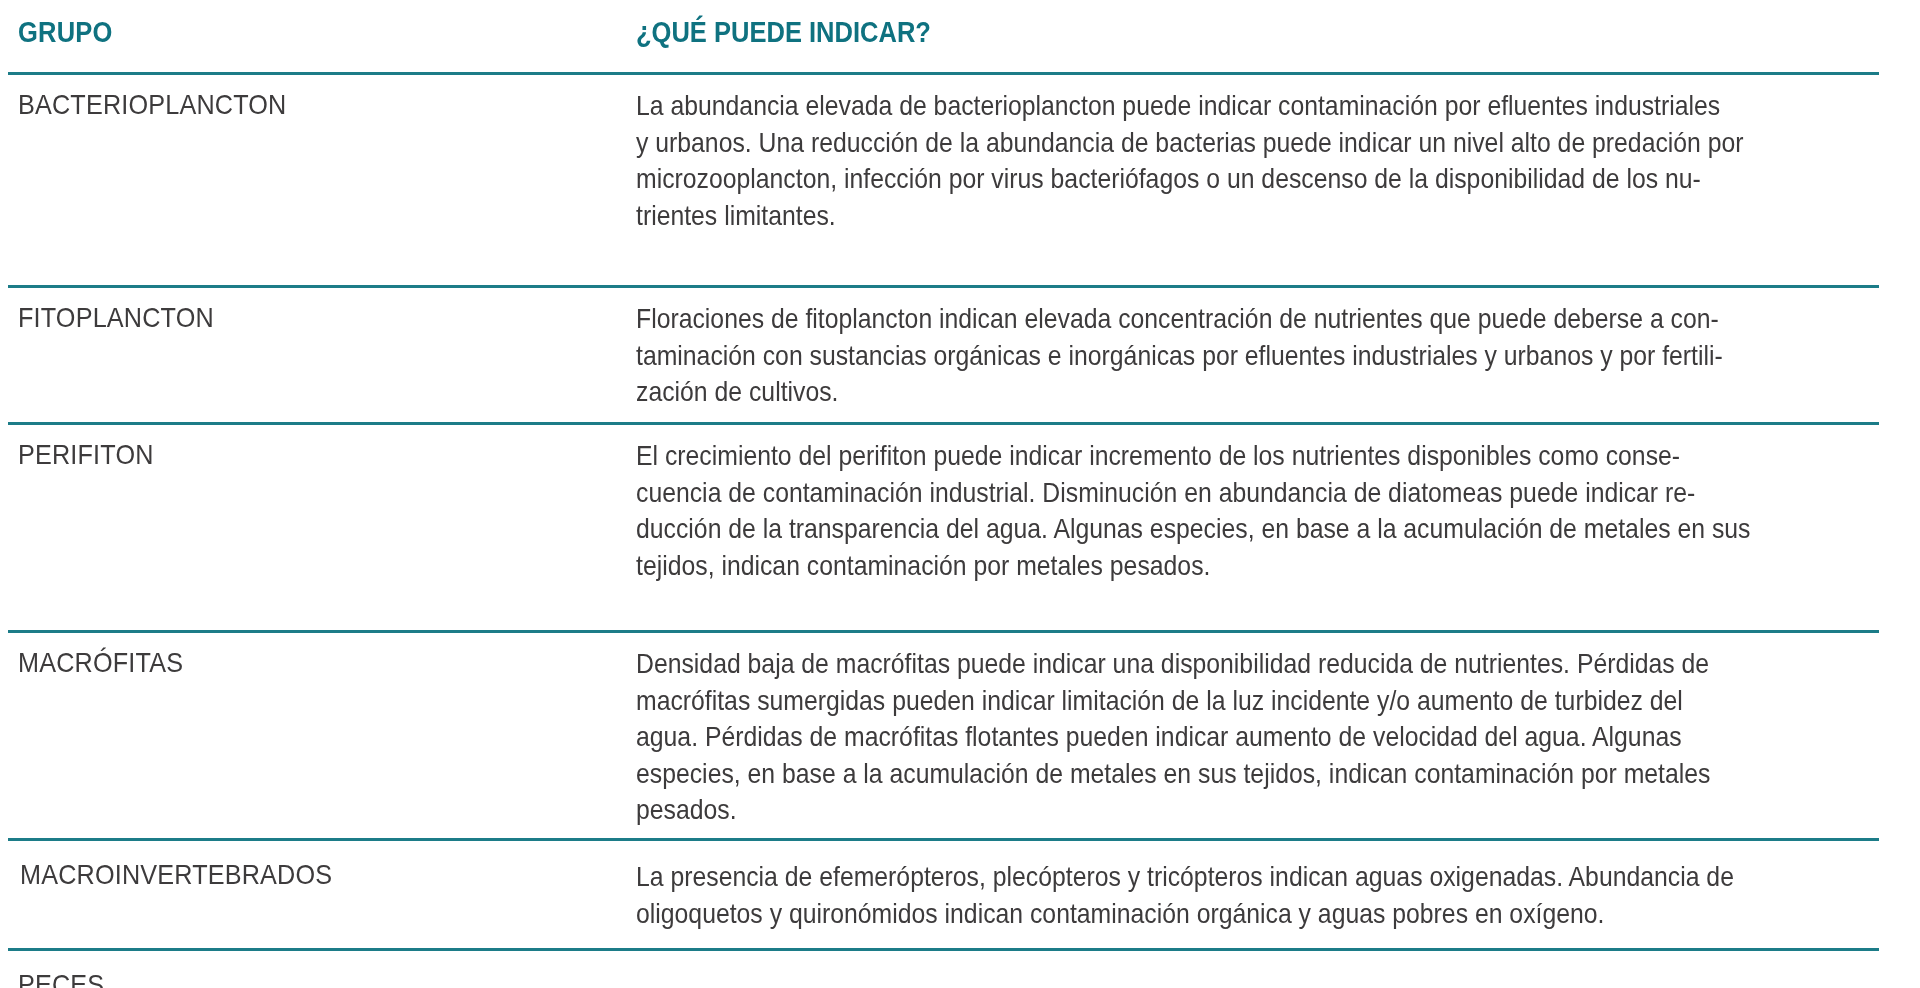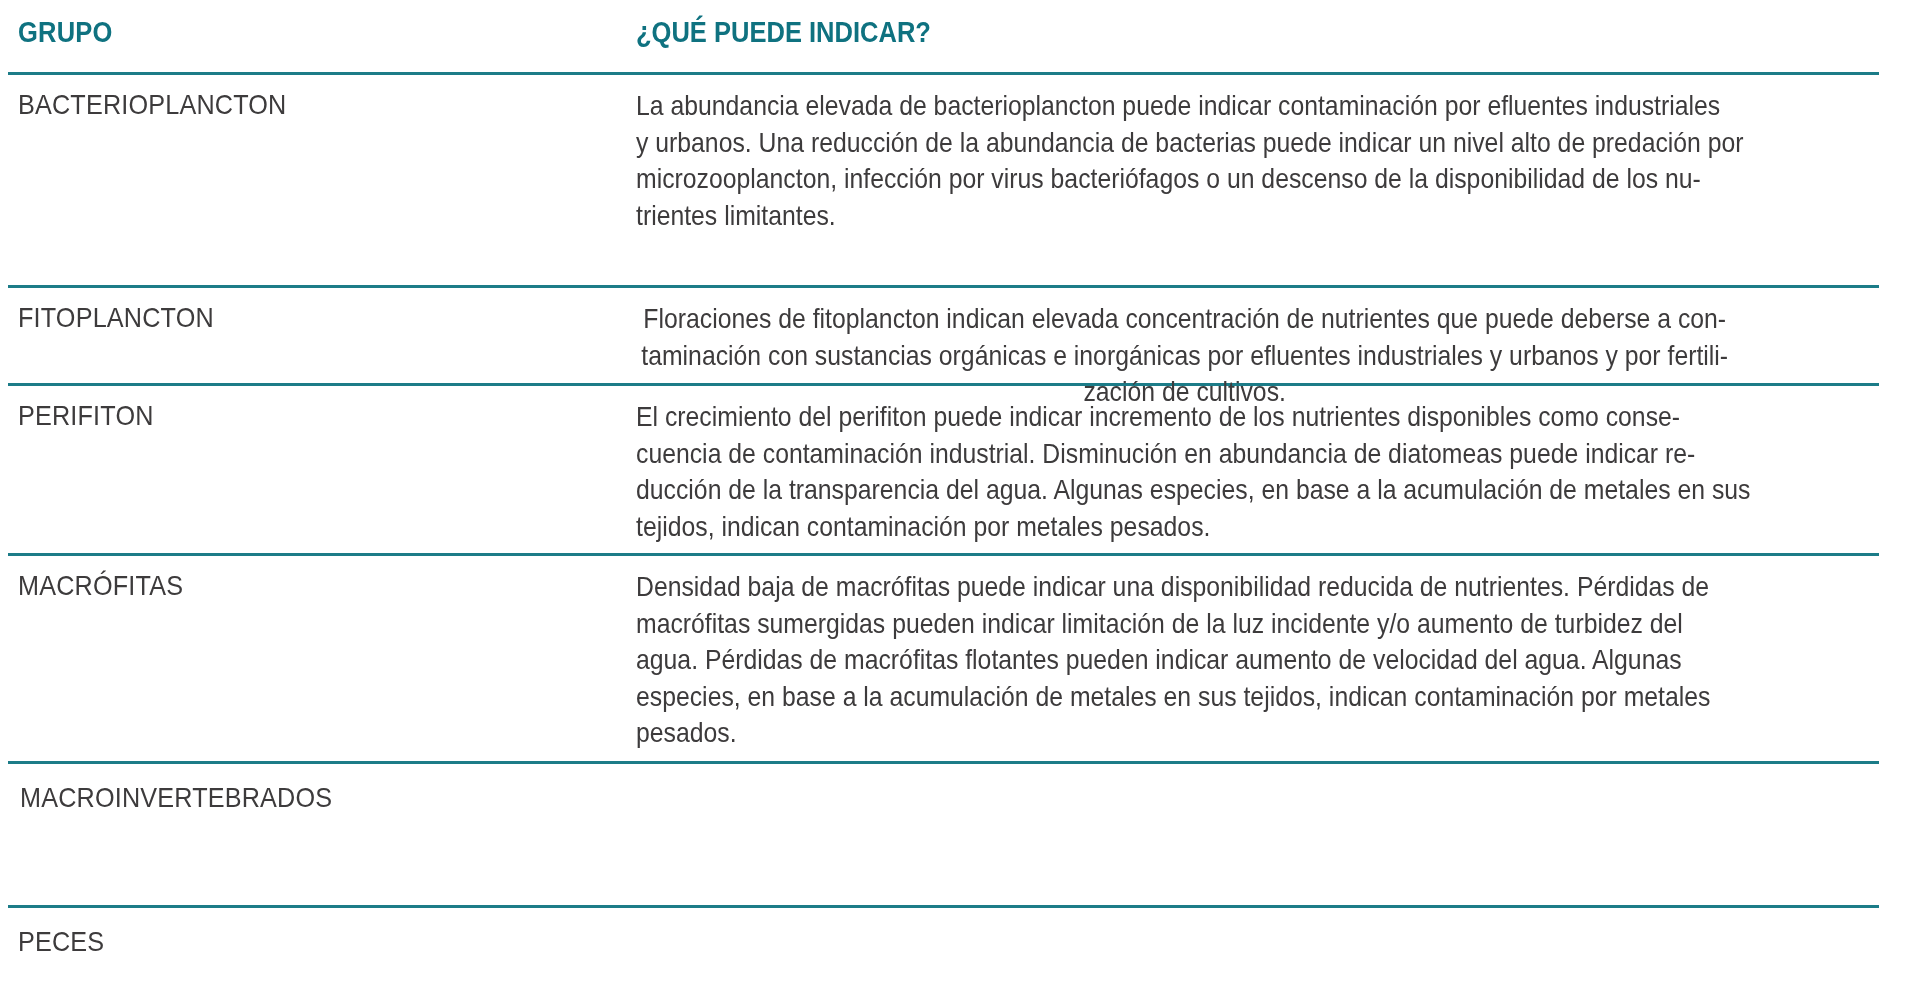--- a/index.html
+++ b/index.html
@@ -79,51 +79,55 @@
   <div class="row data-row" style="height:213px;">
     <span class="cell-group">BACTERIOPLANCTON</span>
     <div class="cell-desc">
       <span class="line">La abundancia elevada de bacterioplancton puede indicar contaminación por efluentes industriales</span>
       <span class="line">y urbanos. Una reducción de la abundancia de bacterias puede indicar un nivel alto de predación por</span>
       <span class="line">microzooplancton, infección por virus bacteriófagos o un descenso de la disponibilidad de los nu-</span>
       <span class="line">trientes limitantes.</span>
     </div>
   </div>
 
-  <div class="row data-row" style="height:98px;text-align:center;">
+  <div class="row data-row" style="height:137px;">
     <span class="cell-group">FITOPLANCTON</span>
     <div class="cell-desc">
       <span class="line">Floraciones de fitoplancton indican elevada concentración de nutrientes que puede deberse a con-</span>
       <span class="line">taminación con sustancias orgánicas e inorgánicas por efluentes industriales y urbanos y por fertili-</span>
       <span class="line">zación de cultivos.</span>
     </div>
   </div>
 
-  <div class="row data-row" style="height:170px;">
+  <div class="row data-row" style="height:208px;">
     <span class="cell-group">PERIFITON</span>
     <div class="cell-desc">
       <span class="line">El crecimiento del perifiton puede indicar incremento de los nutrientes disponibles como conse-</span>
       <span class="line">cuencia de contaminación industrial. Disminución en abundancia de diatomeas puede indicar re-</span>
       <span class="line">ducción  de la transparencia del agua. Algunas especies, en base a la acumulación de metales en sus</span>
       <span class="line">tejidos, indican contaminación por metales pesados.</span>
     </div>
   </div>
 
   <div class="row data-row" style="height:208px;">
     <span class="cell-group">MACRÓFITAS</span>
     <div class="cell-desc">
       <span class="line">Densidad baja de macrófitas puede indicar una disponibilidad reducida de nutrientes. Pérdidas de</span>
       <span class="line">macrófitas sumergidas pueden indicar limitación de la luz incidente y/o aumento de turbidez del</span>
       <span class="line">agua. Pérdidas de macrófitas flotantes pueden indicar aumento de velocidad del agua. Algunas</span>
       <span class="line">especies, en base a la acumulación de metales en sus tejidos, indican contaminación por metales</span>
       <span class="line">pesados.</span>
     </div>
   </div>
 
-  <div class="row data-row row-short row-indent" style="height:144px;">
+  <div class="row data-row row-short row-indent" style="height:110px;">
     <span class="cell-group">MACROINVERTEBRADOS</span>
+    <div class="cell-desc">
+      <span class="line">La presencia de efemerópteros, plecópteros y tricópteros indican aguas oxigenadas. Abundancia de</span>
+      <span class="line">oligoquetos y quironómidos indican contaminación orgánica y aguas pobres en oxígeno.</span>
+    </div>
   </div>
 
   <div class="row data-row row-short" style="height:114px;">
     <span class="cell-group">PECES</span>
   </div>
 
 </div>
 
 </body></html>

